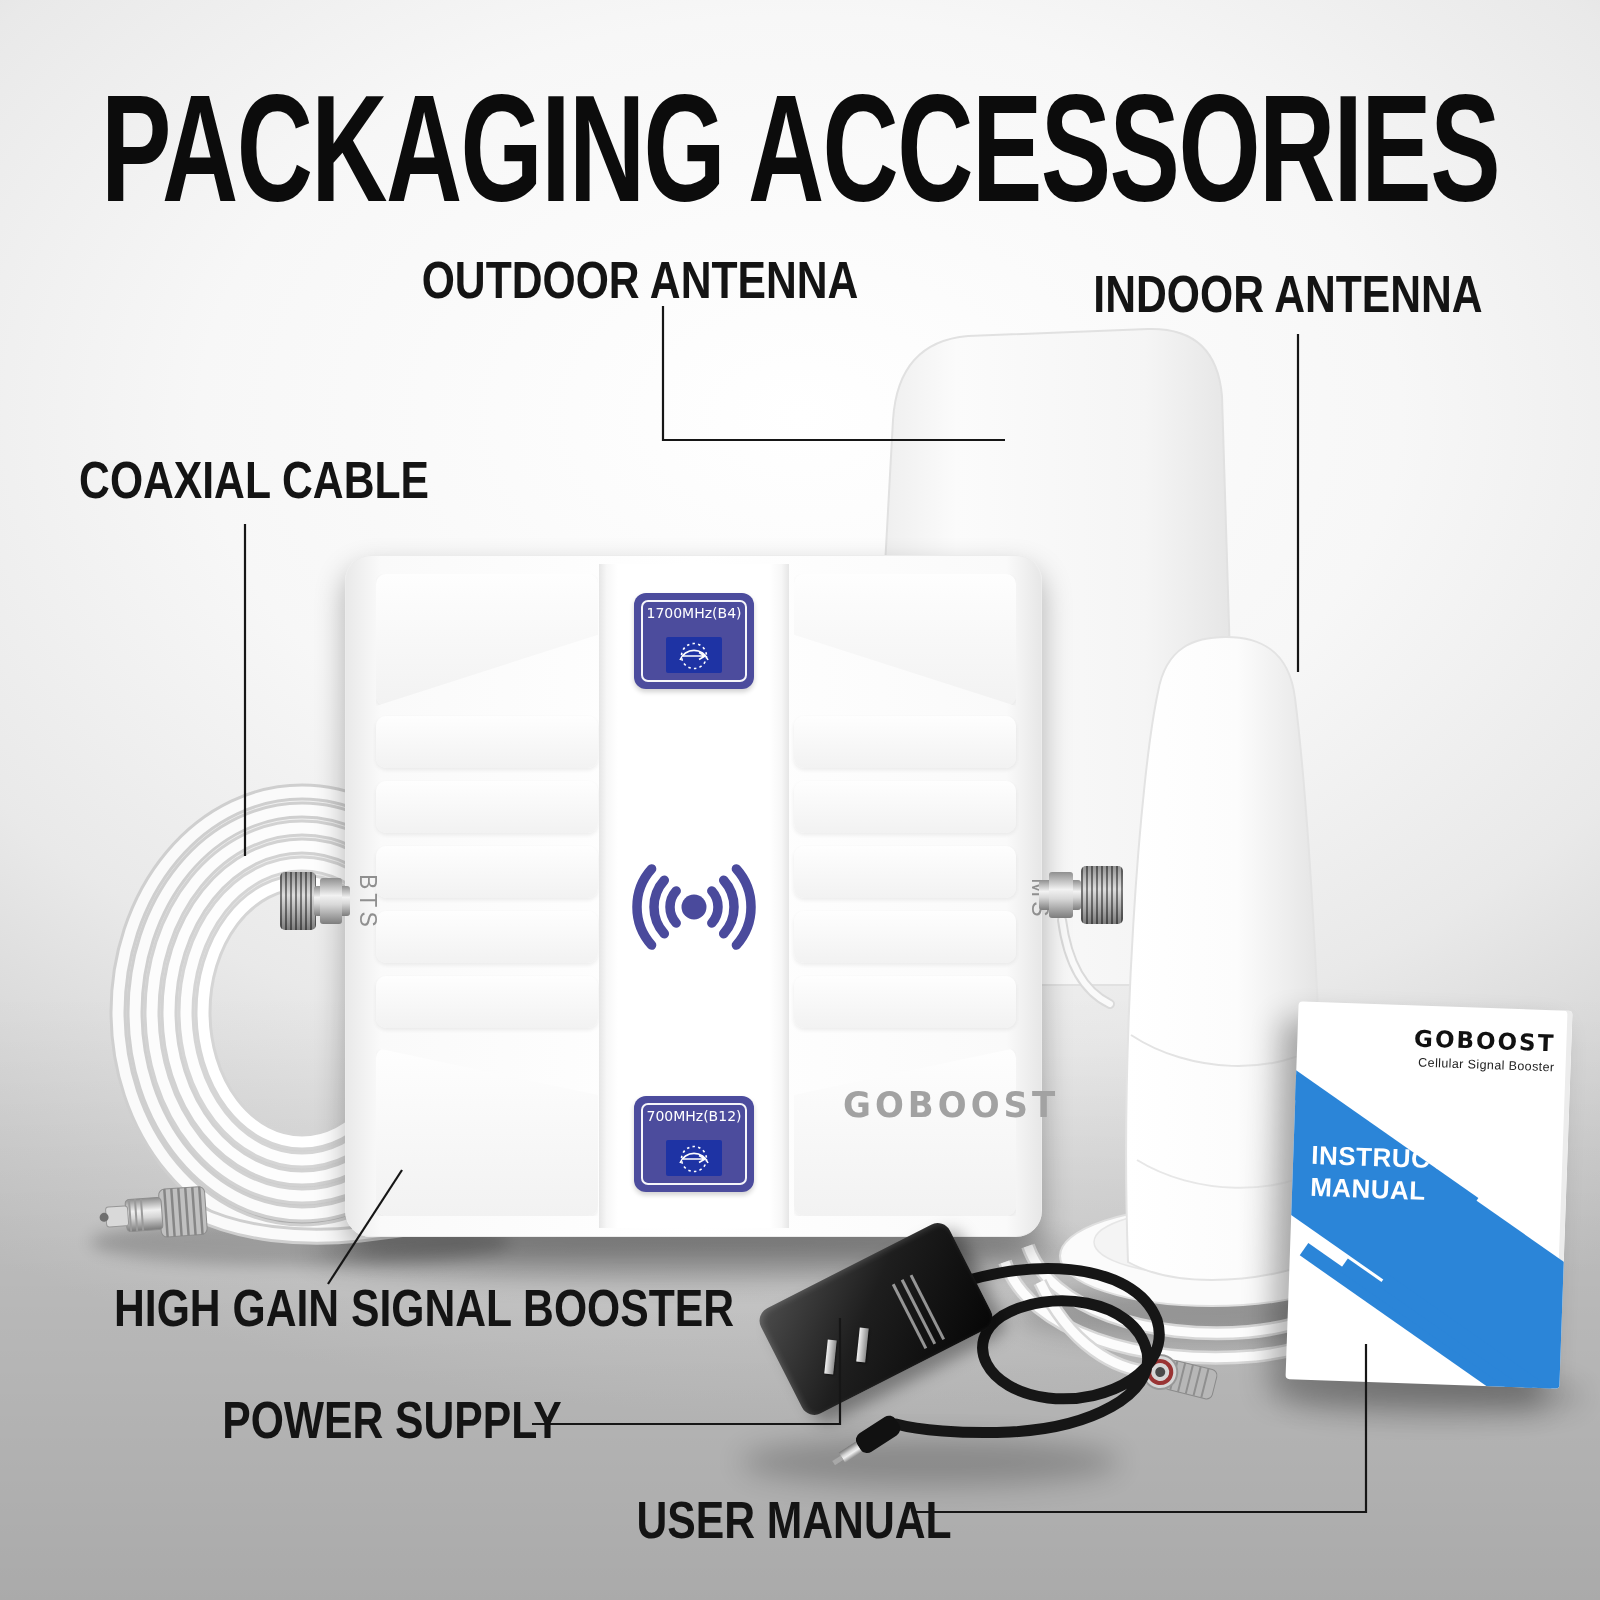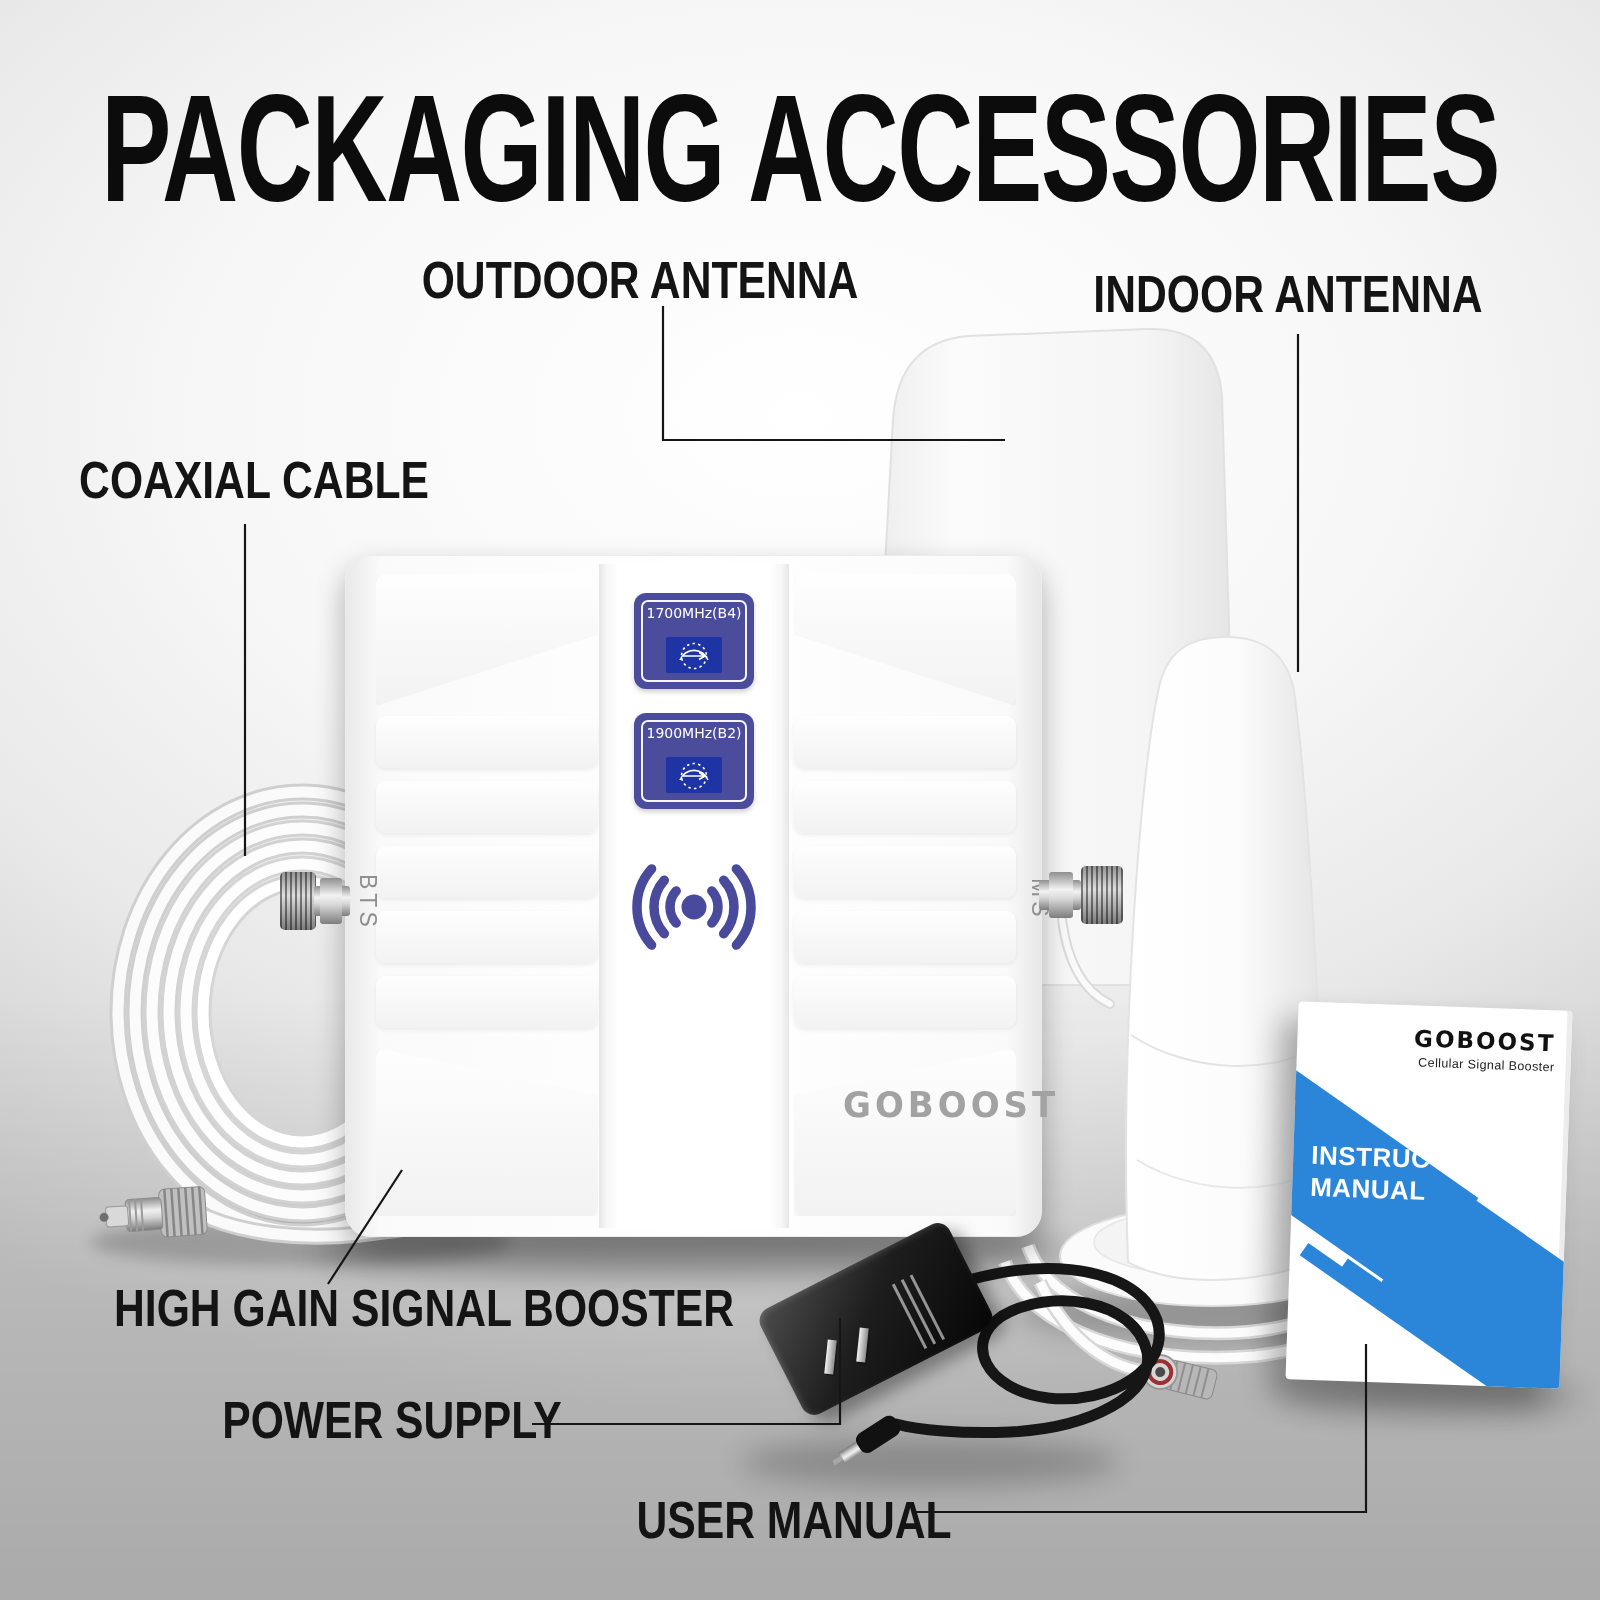--- a/index.html
+++ b/index.html
@@ -257,44 +257,44 @@
         <div class="b-label">1700MHz(B4)</div>
         <svg class="gauge" width="56" height="36">
           <rect width="56" height="36" rx="2" fill="#1e33a4"></rect>
           <g stroke="#fff" fill="none" stroke-width="1.6">
             <circle cx="28" cy="19" r="12.5" stroke-dasharray="2.5 3.2"></circle>
             <path d="M14,23 A15,15 0 0 1 42,23"></path>
             <path d="M17,19 H39 M39,19 l-6,-3.5 M39,19 l-6,3.5"></path>
           </g>
         </svg>
       </div>
-      <div class="badge bd2">
-        <div class="b-label">1900MHz(B2)</div>
-        <svg class="gauge" width="56" height="36">
-          <rect width="56" height="36" rx="2" fill="#1e33a4"></rect>
-          <g stroke="#fff" fill="none" stroke-width="1.6">
-            <circle cx="28" cy="19" r="12.5" stroke-dasharray="2.5 3.2"></circle>
-            <path d="M14,23 A15,15 0 0 1 42,23"></path>
-            <path d="M17,19 H39 M39,19 l-6,-3.5 M39,19 l-6,3.5"></path>
-          </g>
-        </svg>
-      </div>
 
       <svg class="signal" width="190" height="120">
         <g fill="none" stroke="#4a4a9c" stroke-width="9.5" stroke-linecap="round">
           <path d="M112.8,43.9 A24,24 0 0 1 112.8,76.1"></path>
           <path d="M124.7,33.2 A40,40 0 0 1 124.7,86.8"></path>
           <path d="M137.4,21.9 A57,57 0 0 1 137.4,98.1"></path>
           <path d="M77.2,43.9 A24,24 0 0 0 77.2,76.1"></path>
           <path d="M65.3,33.2 A40,40 0 0 0 65.3,86.8"></path>
           <path d="M52.6,21.9 A57,57 0 0 0 52.6,98.1"></path>
         </g>
         <circle cx="95" cy="60" r="12.5" fill="#4a4a9c"></circle>
       </svg>
 
+      <div class="badge bd4">
+        <div class="b-label">700MHz(B12)</div>
+        <svg class="gauge" width="56" height="36">
+          <rect width="56" height="36" rx="2" fill="#1e33a4"></rect>
+          <g stroke="#fff" fill="none" stroke-width="1.6">
+            <circle cx="28" cy="19" r="12.5" stroke-dasharray="2.5 3.2"></circle>
+            <path d="M14,23 A15,15 0 0 1 42,23"></path>
+            <path d="M17,19 H39 M39,19 l-6,-3.5 M39,19 l-6,3.5"></path>
+          </g>
+        </svg>
+      </div>
     </div>
 
     <div class="brand-logo">GOBOOST</div>
     <div class="port port-bts">BTS</div>
     <div class="port port-ms">MS</div>
 
     <div class="conn conn-l">
       <div class="knurl"></div>
       <div class="metal shaft"></div>
       <div class="metal block"></div>

